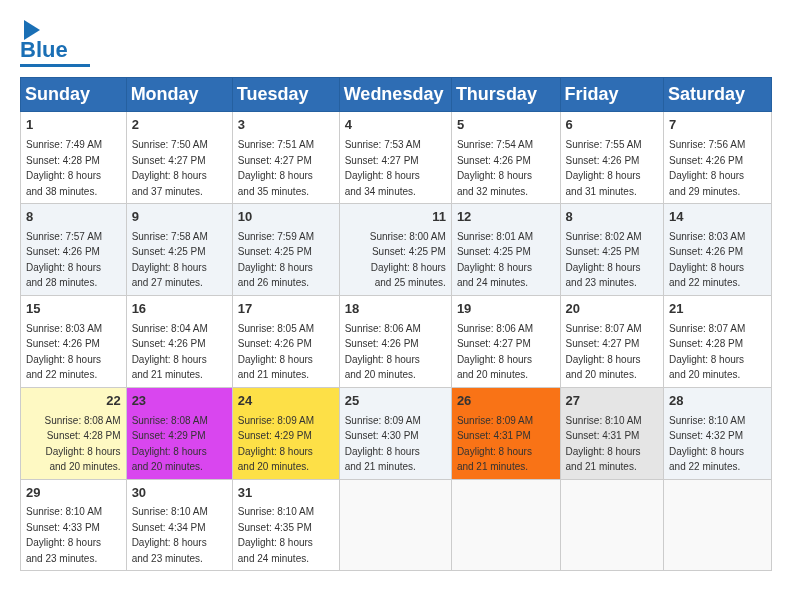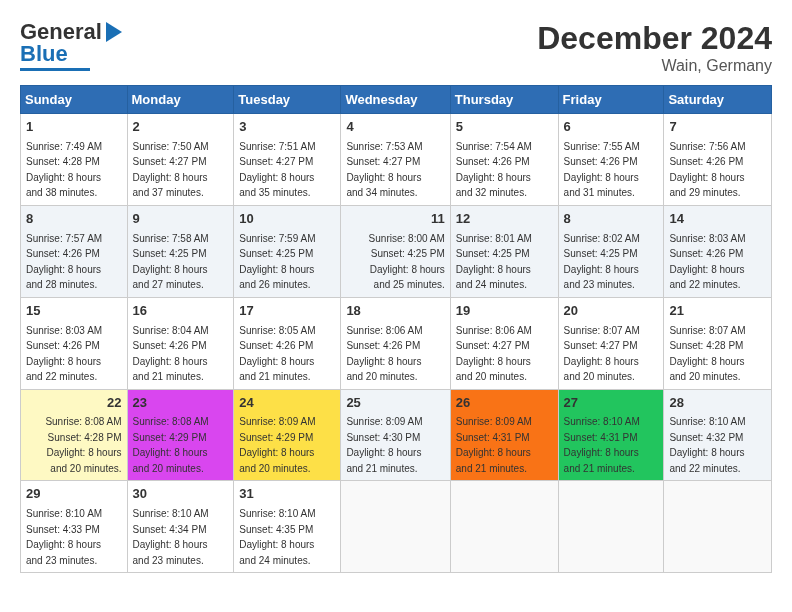--- a/index.html
+++ b/index.html
@@ -57,21 +57,21 @@
     .calendar {
       width: 100%;
       border-collapse: collapse;
       font-size: 10.5px;
     }
     .calendar th {
       background: #2e6db4;
       color: #fff;
       padding: 6px 4px;
       text-align: left;
-      font-size: 13px;
+      font-size: 18px;
       font-weight: bold;
       border: 1px solid #2560a0;
     }
     .calendar td {
       vertical-align: top;
       border: 1px solid #ccc;
       padding: 4px 5px;
       width: 113px;
       min-height: 80px;
       background: #fff;
@@ -94,31 +94,26 @@
     .empty-cell {
       background: #f9f9f9 !important;
     }
   </style>
 </head>
 <body>
 
 <div class="header">
   <div class="logo">
     <div style="display:flex; align-items:center;">
-      <span class="logo-text">General</span>
       <span class="logo-arrow"></span>
     </div>
     <div style="display:flex; align-items:center; margin-top:-2px;">
       <span class="logo-text logo-blue">Blue</span>
     </div>
     <div class="logo-line"></div>
-  </div>
-  <div class="title-section">
-    <div class="month-title">December 2024</div>
-    <div class="location">Wain, Germany</div>
   </div>
 </div>
 
 <table class="calendar">
   <thead>
     <tr>
     <th>Sunday</th>
         <th>Monday</th>
         <th>Tuesday</th>
         <th>Wednesday</th>
@@ -232,21 +227,21 @@
         <span class="day-info">Sunrise: 8:09 AM<br>Sunset: 4:29 PM<br>Daylight: 8 hours<br>and 20 minutes.</span>
       </td>
         <td style="background: rgb(240, 244, 248);">
         <span class="day-number">25</span>
         <span class="day-info">Sunrise: 8:09 AM<br>Sunset: 4:30 PM<br>Daylight: 8 hours<br>and 21 minutes.</span>
       </td>
         <td style="background: #f97316;">
         <span class="day-number">26</span>
         <span class="day-info">Sunrise: 8:09 AM<br>Sunset: 4:31 PM<br>Daylight: 8 hours<br>and 21 minutes.</span>
       </td>
-        <td style="background: #22c55e;">
+        <td style="background: #e5e5e5;">
         <span class="day-number">27</span>
         <span class="day-info">Sunrise: 8:10 AM<br>Sunset: 4:31 PM<br>Daylight: 8 hours<br>and 21 minutes.</span>
       </td>
         <td style="background: rgb(240, 244, 248);">
         <span class="day-number">28</span>
         <span class="day-info">Sunrise: 8:10 AM<br>Sunset: 4:32 PM<br>Daylight: 8 hours<br>and 22 minutes.</span>
       </td>
       </tr>
       <tr>
         <td>

